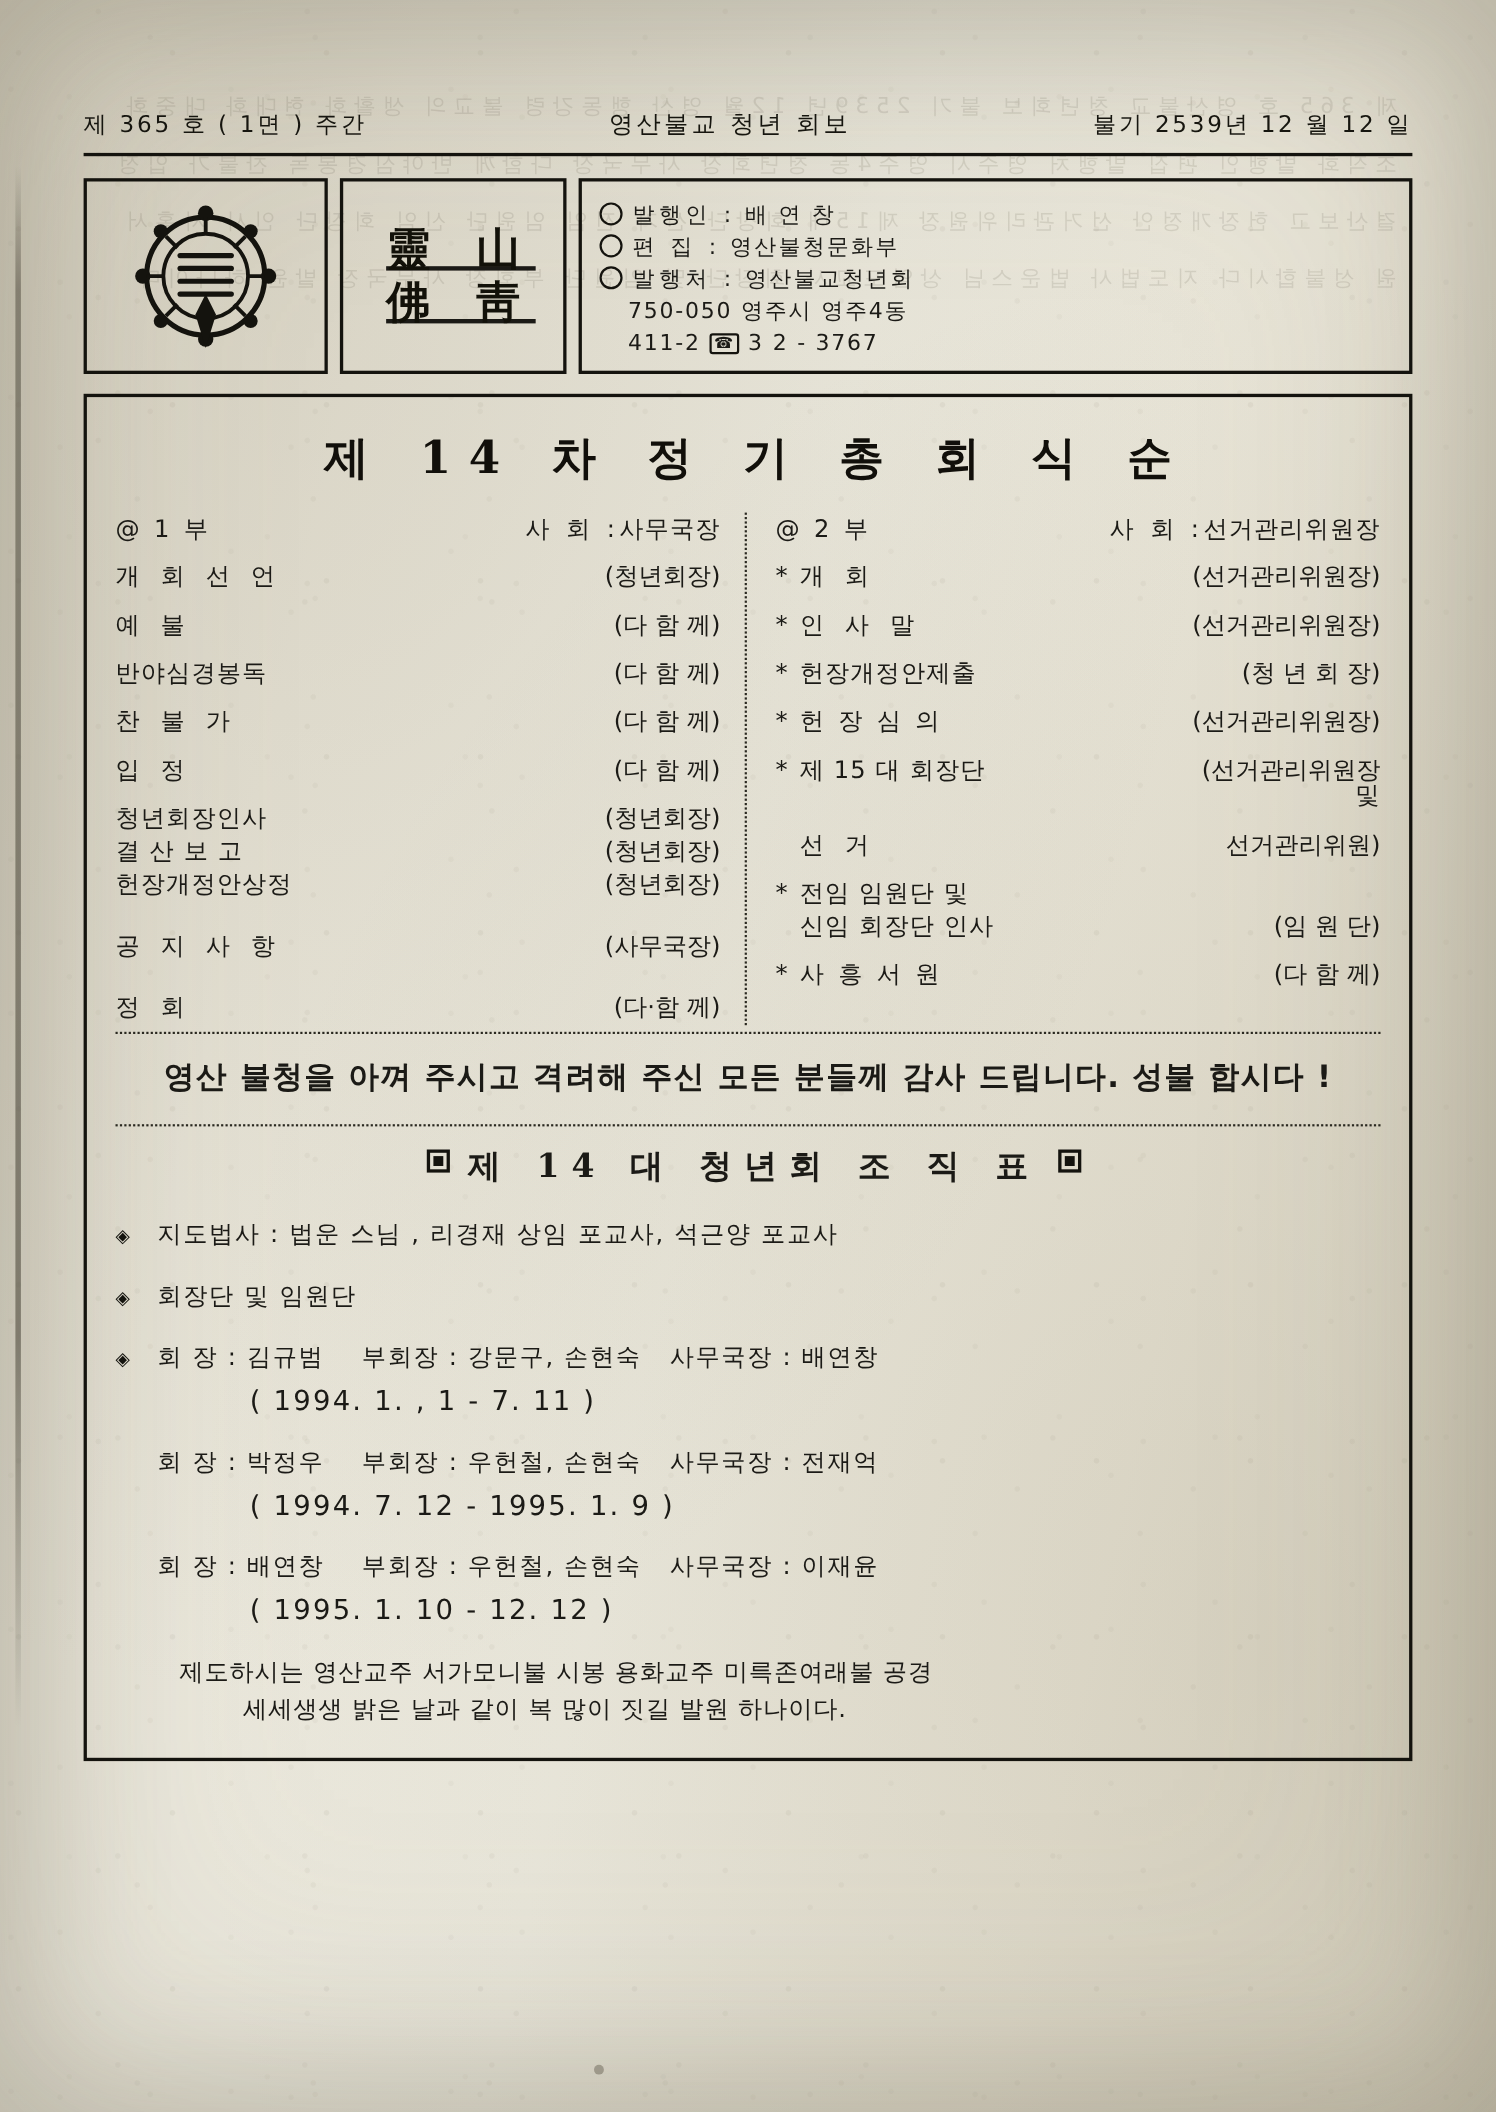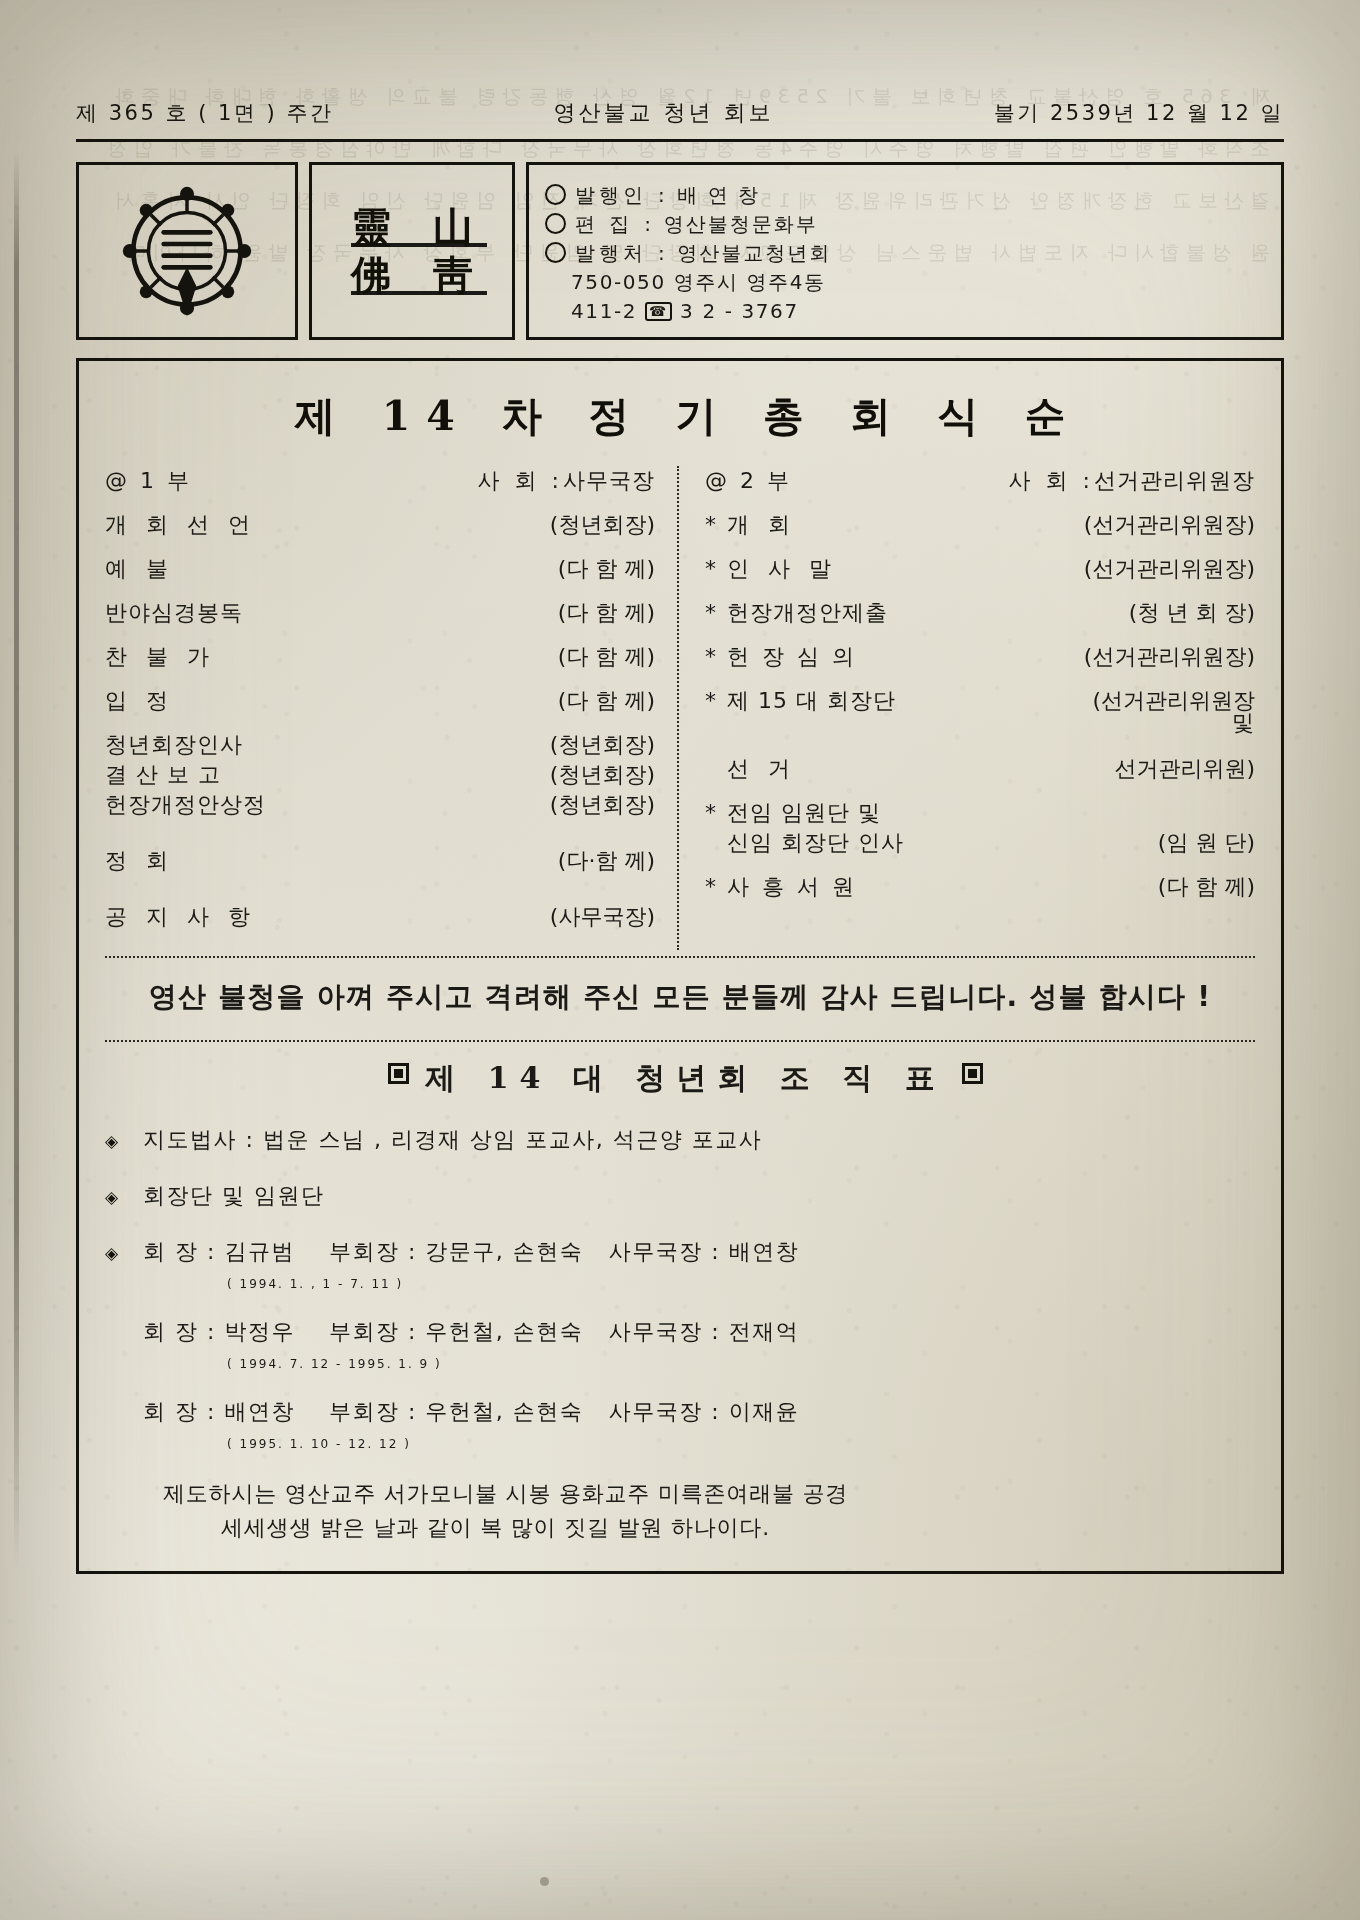--- a/index.html
+++ b/index.html
@@ -294,21 +294,21 @@
   .diamond {
     flex: 0 0 auto;
     width: 38px;
     color: #14130e;
     font-size: 17px;
   }
   .org-line .txt { flex: 1 1 auto; }
   .org-indent { padding-left: 38px; }
 
   .term {
-    font-size: 12px;
+    font-size: 25px;
     letter-spacing: 2px;
     padding-left: 122px;
     margin: -16px 0 26px 0;
     white-space: nowrap;
   }
 
   .closing {
     font-size: 22px;
     letter-spacing: .8px;
     line-height: 1.55;
@@ -472,29 +472,29 @@
           <div class="prog-row tight">
             <span class="item sp1">결 산  보 고</span>
             <span class="gap"></span>
             <span class="who">(청년회장)</span>
           </div>
           <div class="prog-row">
             <span class="item sp1">헌장개정안상정</span>
             <span class="gap"></span>
             <span class="who">(청년회장)</span>
           </div>
+          <div class="prog-row" style="margin-top:34px">
+            <span class="item sp6">공 지  사 항</span>
+            <span class="gap"></span>
+            <span class="who">(사무국장)</span>
+          </div>
           <div class="prog-row" style="margin-top:34px;margin-bottom:4px">
             <span class="item sp6">정             회</span>
             <span class="gap"></span>
             <span class="who">(다·함 께)</span>
-          </div>
-          <div class="prog-row" style="margin-top:34px">
-            <span class="item sp6">공 지  사 항</span>
-            <span class="gap"></span>
-            <span class="who">(사무국장)</span>
           </div>
 
         </div>
 
         <div class="prog-col right">
 
           <div class="prog-head">
             <span class="ph-part">@ 2 부</span>
             <span class="ph-gap"></span>
             <span class="ph-role">사   회 :</span>

